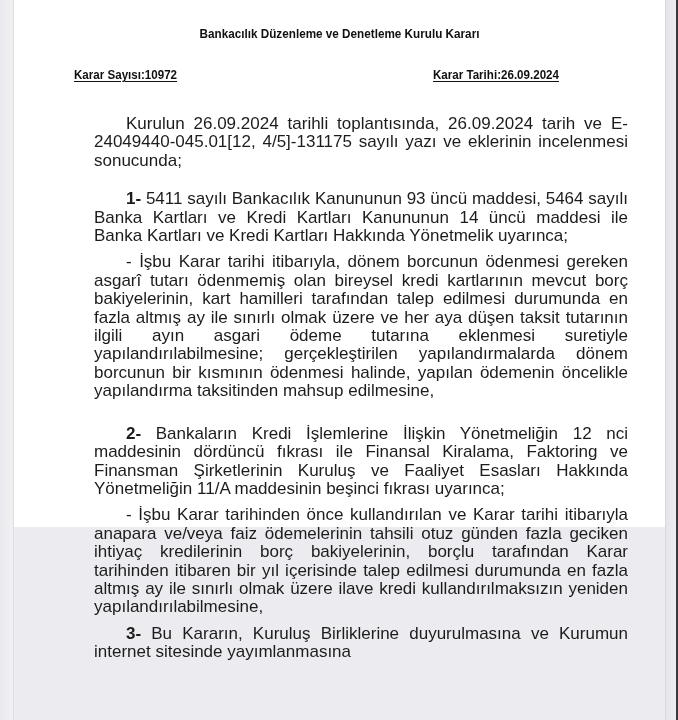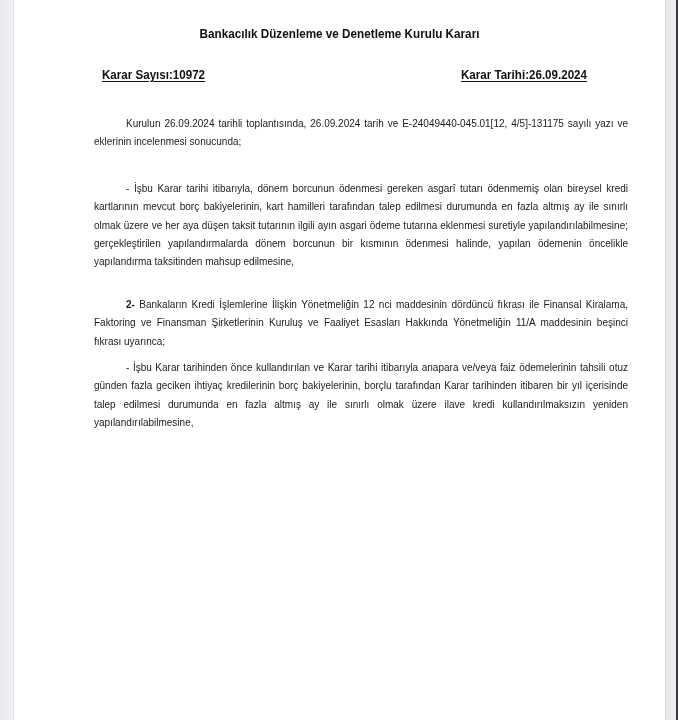--- a/index.html
+++ b/index.html
@@ -31,38 +31,38 @@
     }
     .right-edge {
       position: absolute;
       left: 676px; top: 0;
       width: 2px; height: 720px;
       background: #3a3a3e;
     }
     .page {
       position: absolute;
       left: 14px; top: 0;
-      width: 651px; height: 720px;
+      width: 651px; height: 527px;
       background: #ffffff;
     }
     .doc-title {
       position: absolute;
       top: 27px;
       left: 0; width: 651px;
       text-align: center;
       font-weight: bold;
       font-size: 12.6px;
       letter-spacing: 0;
       transform: scaleX(0.93);
       color: #111;
     }
     .meta-row {
       position: absolute;
       top: 68px;
-      left: 88px;
+      left: 60px;
       width: 485px;
       height: 18px;
     }
     .meta-left, .meta-right {
       position: absolute;
       top: 0;
       font-weight: bold;
       font-size: 12.6px;
       text-decoration: underline;
       text-underline-offset: 2px;
@@ -70,21 +70,21 @@
       white-space: nowrap;
     }
     .meta-left { left: 0; transform-origin: left; transform: scaleX(0.92); }
     .meta-right { right: 0; transform-origin: right; transform: scaleX(0.92); }
 
     .body {
       position: absolute;
       left: 80px;
       top: 115px;
       width: 534px;
-      font-size: 10px;
+      font-size: 17px;
       line-height: 18.4px;
       color: #1c1c1c;
     }
     .para {
       text-align: justify;
       text-indent: 32px;
       margin: 0;
     }
     .para b { font-weight: bold; }
     .gap-lg { height: 20px; }
@@ -104,29 +104,31 @@
   <div class="meta-row">
     <span class="meta-left">Karar Sayısı:10972</span>
     <span class="meta-right">Karar Tarihi:26.09.2024</span>
   </div>
 
   <div class="body">
     <p class="para">Kurulun 26.09.2024 tarihli toplantısında, 26.09.2024 tarih ve E-24049440-045.01[12, 4/5]-131175 sayılı yazı ve eklerinin incelenmesi sonucunda;</p>
 
     <div class="gap-lg"></div>
 
+    <p class="para"><b>1-</b><span> 5411 sayılı Bankacılık Kanununun 93 üncü maddesi, 5464 sayılı Banka Kartları ve Kredi Kartları Kanununun 14 üncü maddesi ile Banka Kartları ve Kredi Kartları Hakkında Yönetmelik uyarınca;</span></p>
 
     <div class="gap-sm"></div>
     <p class="para">- İşbu Karar tarihi itibarıyla, dönem borcunun ödenmesi gereken asgarî tutarı ödenmemiş olan bireysel kredi kartlarının mevcut borç bakiyelerinin, kart hamilleri tarafından talep edilmesi durumunda en fazla altmış ay ile sınırlı olmak üzere ve her aya düşen taksit tutarının ilgili ayın asgari ödeme tutarına eklenmesi suretiyle yapılandırılabilmesine; gerçekleştirilen yapılandırmalarda dönem borcunun bir kısmının ödenmesi halinde, yapılan ödemenin öncelikle yapılandırma taksitinden mahsup edilmesine,</p>
     <div class="gap-sm"></div>
     <div class="gap-sm"></div>
 
     <div class="gap-sm"></div>
     <p class="para"><b>2-</b><span> Bankaların Kredi İşlemlerine İlişkin Yönetmeliğin 12 nci maddesinin dördüncü fıkrası ile Finansal Kiralama, Faktoring ve Finansman Şirketlerinin Kuruluş ve Faaliyet Esasları Hakkında Yönetmeliğin 11/A maddesinin beşinci fıkrası uyarınca;</span></p>
 
     <div class="gap-sm"></div>
     <p class="para">- İşbu Karar tarihinden önce kullandırılan ve Karar tarihi itibarıyla anapara ve/veya faiz ödemelerinin tahsili otuz günden fazla geciken ihtiyaç kredilerinin borç bakiyelerinin, borçlu tarafından Karar tarihinden itibaren bir yıl içerisinde talep edilmesi durumunda en fazla altmış ay ile sınırlı olmak üzere ilave kredi kullandırılmaksızın yeniden yapılandırılabilmesine,</p>
 
     <div class="gap-sm"></div>
+    <p class="para"><b>3-</b><span> Bu Kararın, Kuruluş Birliklerine duyurulmasına ve Kurumun internet sitesinde yayımlanmasına</span></p>
 
     <div class="gap-xl"></div>
   </div>
 </div>
 
 </body></html>

